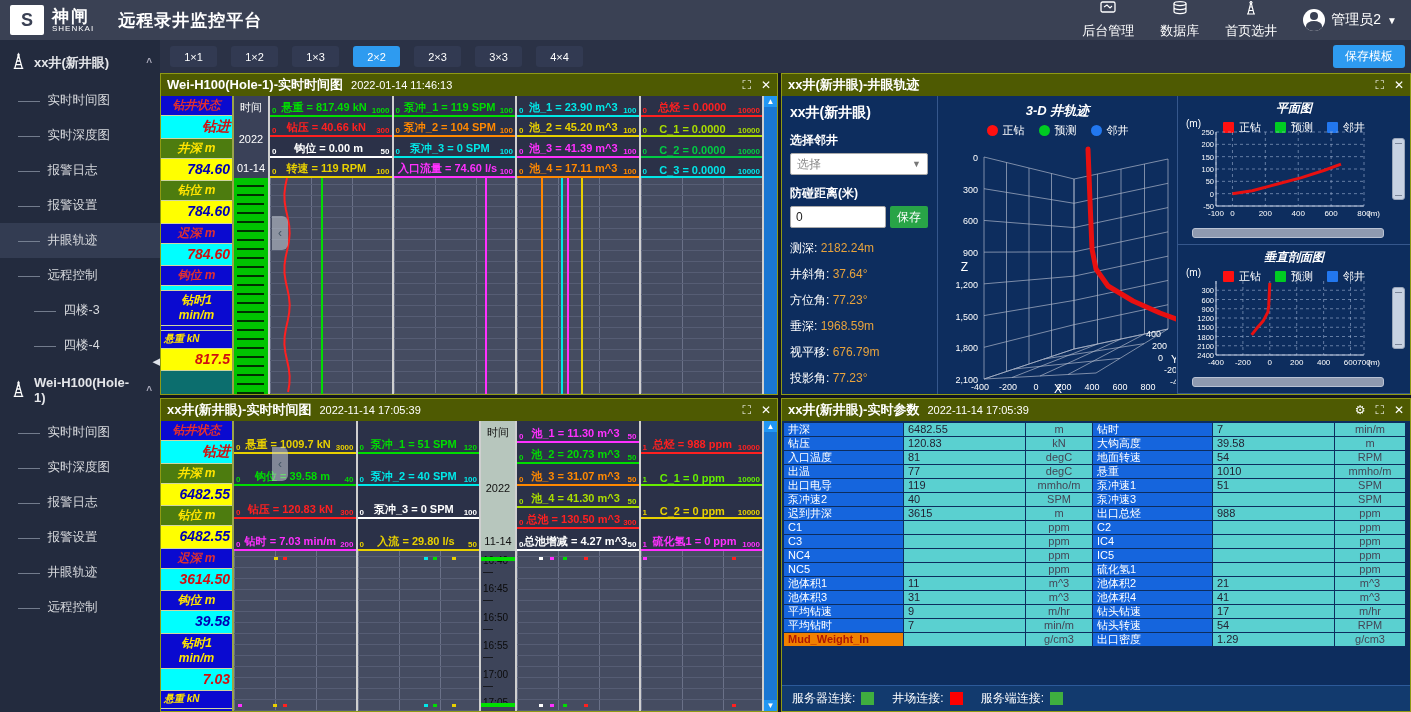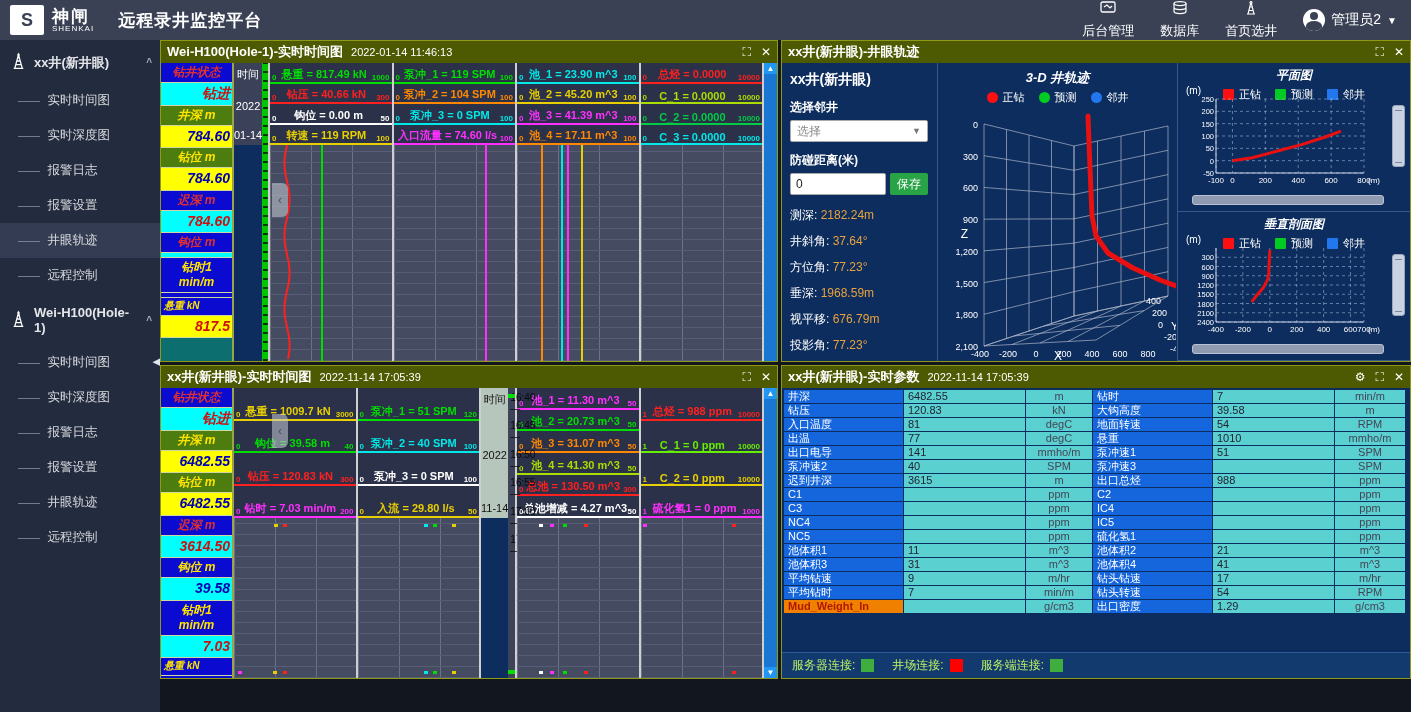--- a/index.html
+++ b/index.html
@@ -50,21 +50,21 @@
   .pcell.val { font-size:14px; text-align:right; padding-right:2px;}
   .st-blue-red { background:#0a0ad0; color:#e03030;}
   .st-purple-yellow { background:#4d7c0f; color:#ffe400;}
   .st-blue-yellow { background:#0a0ad0; color:#ffe400;}
   .st-blue-yellow-sm { background:#0a0ad0; color:#ffe400; font-size:10px; text-align:left;}
   .st-yellow-blue { background:#ffff00; color:#0000b4;}
   .st-yellow-red { background:#ffff00; color:#d01010;}
   .st-cyan-red { background:#00ffff; color:#d01010;}
   .st-cyan-blue { background:#00ffff; color:#0000b4;}
   .st-none { background:#0a0ad0; }
-  .timecol { width:36px; flex:none; display:flex; flex-direction:row; border-right:2px solid #cfcfcf;}
+  .timecol { width:36px; flex:none; display:flex; flex-direction:column; border-right:2px solid #cfcfcf;}
   .timehead { color:#fff; background:#3a4158; font-size:11px; text-align:center; display:flex; flex-direction:column; justify-content:space-between; padding:4px 0;}
   .timehead.light { background:#b7c6bd; color:#111; }
   .timebody { flex:1; position:relative; background:#3d4459;}
   .timebody.green { background:#00c400;
      background-image:repeating-linear-gradient(0deg, rgba(0,0,0,.75) 0 2px, transparent 2px 9px);
      background-size:80% 100%; background-repeat:repeat-y; background-position:center;}
   .tlabel { position:absolute; left:2px; font-size:10px; color:#0a0a0a; }
   .gbar { position:absolute; left:0; right:0; height:4px; background:#00e000;}
   .track { flex:1; display:flex; flex-direction:column; border-right:2px solid #cfcfcf; overflow:hidden;}
   .thead { background:#2b3148; display:flex; flex-direction:column; }
@@ -105,21 +105,21 @@
   .vslider::before{content:"";position:absolute;left:2px;right:2px;top:4px;height:1px;background:#7b8699;box-shadow:0 52px 0 #7b8699;}
   
   .rt-wrap { flex:1; display:flex; flex-direction:column; background:#0d2d5e;}
   .rt-table { margin:2px; }
   .rt-row { display:grid; grid-template-columns:119px 121px 66px 119px 121px 70px; gap:1px; margin-bottom:1px;}
   .rt-c { font-size:11px; padding:0 4px; height:13px; line-height:13px; overflow:hidden; white-space:nowrap;}
   .rt-label { background:#1565dd; color:#fff; }
   .rt-label.hl { background:#f08000; color:#b01800; font-weight:bold;}
   .rt-val { background:#5ad0d0; color:#223; }
   .rt-unit { background:#5ad0d0; color:#445; text-align:center;}
-  .statusbar { margin-top:auto; height:26px; background:#123a6e; border-top:1px solid #2c5a9a; display:flex; align-items:center; gap:18px; padding-left:10px; color:#bef264; font-size:12px;}
+  .statusbar { margin-top:auto; height:26px; background:#123a6e; border-top:1px solid #2c5a9a; display:flex; align-items:center; gap:18px; padding-left:10px; color:#ffffff; font-size:12px;}
   .stat { display:flex; align-items:center; gap:6px;}
   .stat i { width:13px; height:13px; display:inline-block;}
   svg text { font-family:"Liberation Sans",sans-serif; }
 </style>
 </head>
 <body>
 
 <div class="header">
   <div class="logo-box">S</div>
   <div class="brand">
@@ -173,36 +173,48 @@
           </svg></span>
         <span>xx井(新井眼)</span>
         <span class="caret">^</span>
       </div>
       <div class="tree-item"><span class="dash">——</span> 实时时间图</div>
       <div class="tree-item"><span class="dash">——</span> 实时深度图</div>
       <div class="tree-item"><span class="dash">——</span> 报警日志</div>
       <div class="tree-item"><span class="dash">——</span> 报警设置</div>
       <div class="tree-item sel"><span class="dash">——</span> 井眼轨迹</div>
       <div class="tree-item"><span class="dash">——</span> 远程控制</div>
+      <div class="tree-item tree-sub"><span class="dash">——</span> 四楼-3</div>
+      <div class="tree-item tree-sub"><span class="dash">——</span> 四楼-4</div>
       <div class="tree-root">
         <span><svg width="17" height="18" viewBox="0 0 16 16">
             <path d="M4.5 15 L8 2 L11.5 15 M5.3 11.5 h5.4 M6.1 8 h3.8 M6.8 5 h2.4 M3.5 15 h9" fill="none" stroke="#fff" stroke-width="1.2"></path>
             <circle cx="8" cy="2" r="1.1" fill="#fff"></circle>
           </svg></span>
         <span>Wei-H100(Hole-1)</span>
         <span class="caret">^</span>
       </div>
       <div class="tree-item"><span class="dash">——</span> 实时时间图</div>
       <div class="tree-item"><span class="dash">——</span> 实时深度图</div>
       <div class="tree-item"><span class="dash">——</span> 报警日志</div>
       <div class="tree-item"><span class="dash">——</span> 报警设置</div>
       <div class="tree-item"><span class="dash">——</span> 井眼轨迹</div>
       <div class="tree-item"><span class="dash">——</span> 远程控制</div>
     </div>
   <div class="main">
+    <div class="toolbar" id="toolbar">
+      <button class="lay-btn">1×1</button>
+        <button class="lay-btn">1×2</button>
+        <button class="lay-btn">1×3</button>
+        <button class="lay-btn active">2×2</button>
+        <button class="lay-btn">2×3</button>
+        <button class="lay-btn">3×3</button>
+        <button class="lay-btn">4×4</button>
+        <button class="save-btn">保存模板</button>
+    </div>
     <div class="grid">
 
       <div class="panel">
         <div class="ptitle">
           <span class="t">Wei-H100(Hole-1)-实时时间图</span>
           <span class="d">2022-01-14 11:46:13</span>
           <span class="icons">
               <span>⛶</span>
               <span>✕</span>
             </span>
@@ -802,21 +814,21 @@
               <div class="rt-row">
                 <div class="rt-c rt-label">出温</div>
                 <div class="rt-c rt-val">77</div>
                 <div class="rt-c rt-unit">degC</div>
                 <div class="rt-c rt-label">悬重</div>
                 <div class="rt-c rt-val">1010</div>
                 <div class="rt-c rt-unit">mmho/m</div>
               </div>
               <div class="rt-row">
                 <div class="rt-c rt-label">出口电导</div>
-                <div class="rt-c rt-val">141</div>
+                <div class="rt-c rt-val">119</div>
                 <div class="rt-c rt-unit">mmho/m</div>
                 <div class="rt-c rt-label">泵冲速1</div>
                 <div class="rt-c rt-val">51</div>
                 <div class="rt-c rt-unit">SPM</div>
               </div>
               <div class="rt-row">
                 <div class="rt-c rt-label">泵冲速2</div>
                 <div class="rt-c rt-val">40</div>
                 <div class="rt-c rt-unit">SPM</div>
                 <div class="rt-c rt-label">泵冲速3</div>

